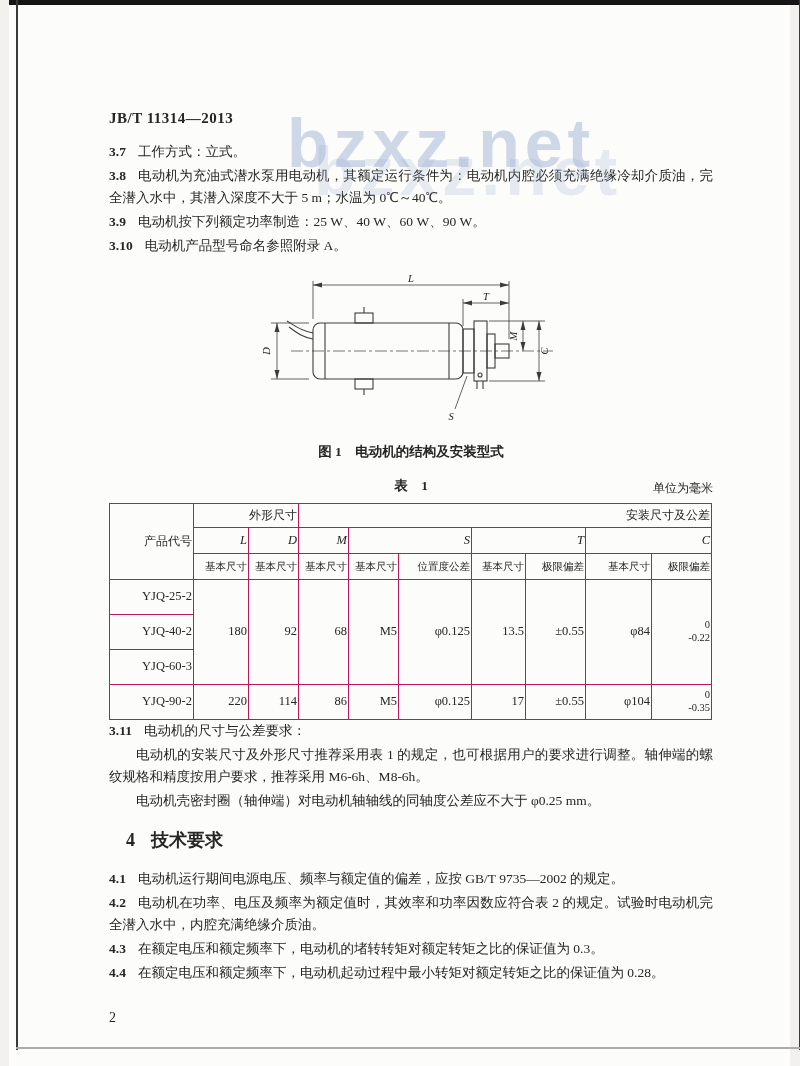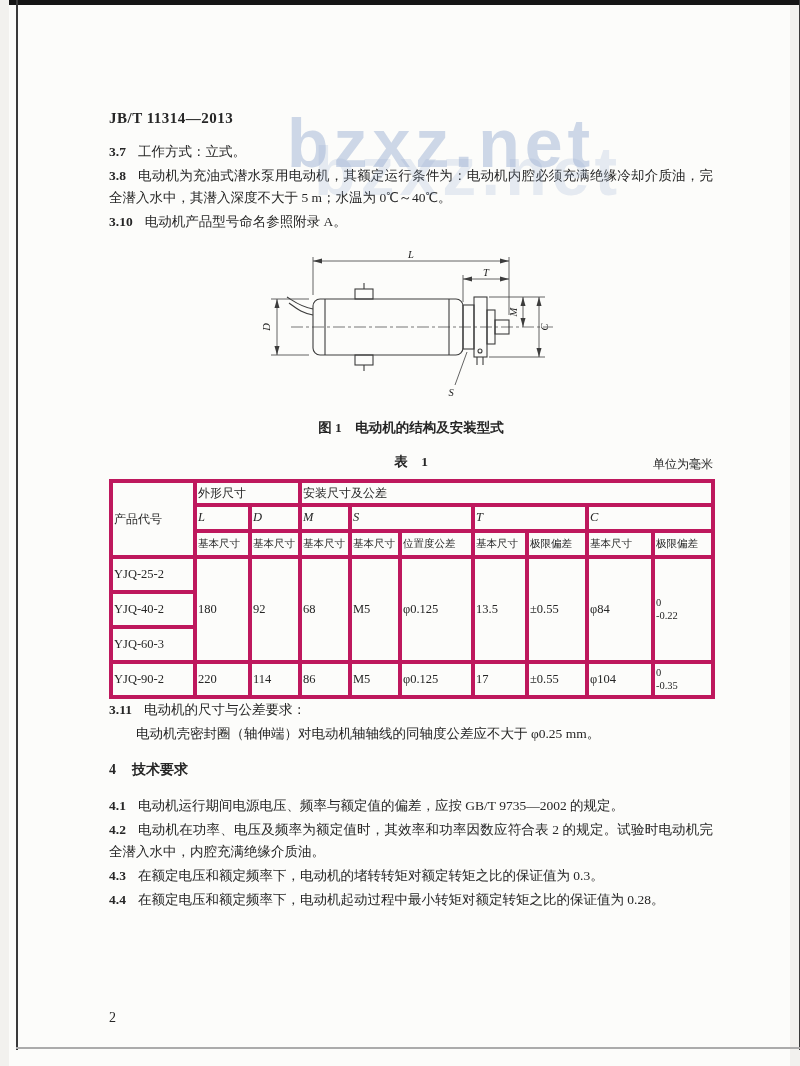--- a/index.html
+++ b/index.html
@@ -39,31 +39,31 @@
   .figure { margin-top:14px; text-align:center; }
   .fig-svg { display:inline-block; }
   .figcap { font-size:13.5px; font-weight:bold; margin-top:10px; }
 
   .tcaprow { position:relative; margin-top:16px; height:20px; }
   .tcap  { position:absolute; left:0; right:0; text-align:center; font-size:13.5px; font-weight:bold; }
   .tunit { position:absolute; right:0; top:3px; font-size:12px; }
 
   table.t1 { border-collapse:collapse; width:602px; margin-top:6px; table-layout:fixed; }
   table.t1 td {
-    border:4px solid #be185d; text-align:left; vertical-align:middle;
+    border:1px solid #be185d; text-align:right; vertical-align:middle;
     padding:2px 1px; font-size:12px; line-height:1.25;
   }
   table.t1 { border:1.5px solid #111; }
   tr.h1 td { height:24px; }
   tr.h2 td { height:26px; font-style:italic; font-size:12.5px; }
   tr.h3 td { height:26px; font-size:10.5px; }
   tr.d  td { height:35px; font-size:12.5px; }
   td.dev .dv { display:block; font-size:10.5px; line-height:1.2; }
 
-  .sec-head { font-size:14px; font-weight:bold; margin:16px 0 16px 0; }
+  .sec-head { font-size:18px; font-weight:bold; margin:16px 0 16px 17px; }
   .sec-head .cnum { margin-right:16px; }
 
   .page-num { position:absolute; left:100px; top:1010px; font-size:14px; z-index:2; }
 
   svg text { font-family:"Liberation Serif","DejaVu Serif",serif; }
 </style>
 </head>
 <body>
 
 <div class="page">
@@ -73,20 +73,23 @@
 
   <div class="content">
 
     <div class="std-no">JB/T 11314—2013</div>
 
     <p class="clause">
       <span class="cnum">3.7</span><span>工作方式：立式。</span>
     </p>
     <p class="clause">
       <span class="cnum">3.8</span><span>电动机为充油式潜水泵用电动机，其额定运行条件为：电动机内腔必须充满绝缘冷却介质油，完全潜入水中，其潜入深度不大于 5 m；水温为 0℃～40℃。</span>
+    </p>
+    <p class="clause">
+      <span class="cnum">3.9</span><span>电动机按下列额定功率制造：25 W、40 W、60 W、90 W。</span>
     </p>
     <p class="clause">
       <span class="cnum">3.10</span><span>电动机产品型号命名参照附录 A。</span>
     </p>
 
     <div class="figure">
       <svg class="fig-svg" width="300" height="158" viewBox="0 0 300 158">
 
         <g stroke="#3c3c3c" stroke-width="1.1" fill="none">
           <line x1="30" y1="80" x2="292" y2="80" stroke-dasharray="12 3 3 3" stroke-width="0.7"></line>
@@ -225,20 +228,21 @@
             <span class="dv">0</span>
             <span class="dv">-0.35</span>
           </td>
         </tr>
       </tbody>
     </table>
 
     <p class="clause mt14">
       <span class="cnum">3.11</span><span>电动机的尺寸与公差要求：</span>
     </p>
+    <p class="para">电动机的安装尺寸及外形尺寸推荐采用表 1 的规定，也可根据用户的要求进行调整。轴伸端的螺纹规格和精度按用户要求，推荐采用 M6-6h、M8-6h。</p>
     <p class="para">电动机壳密封圈（轴伸端）对电动机轴轴线的同轴度公差应不大于 φ0.25 mm。</p>
 
     <p class="sec-head">
       <span class="cnum">4</span><span>技术要求</span>
     </p>
 
     <p class="clause">
       <span class="cnum">4.1</span><span>电动机运行期间电源电压、频率与额定值的偏差，应按 GB/T 9735—2002 的规定。</span>
     </p>
     <p class="clause">

